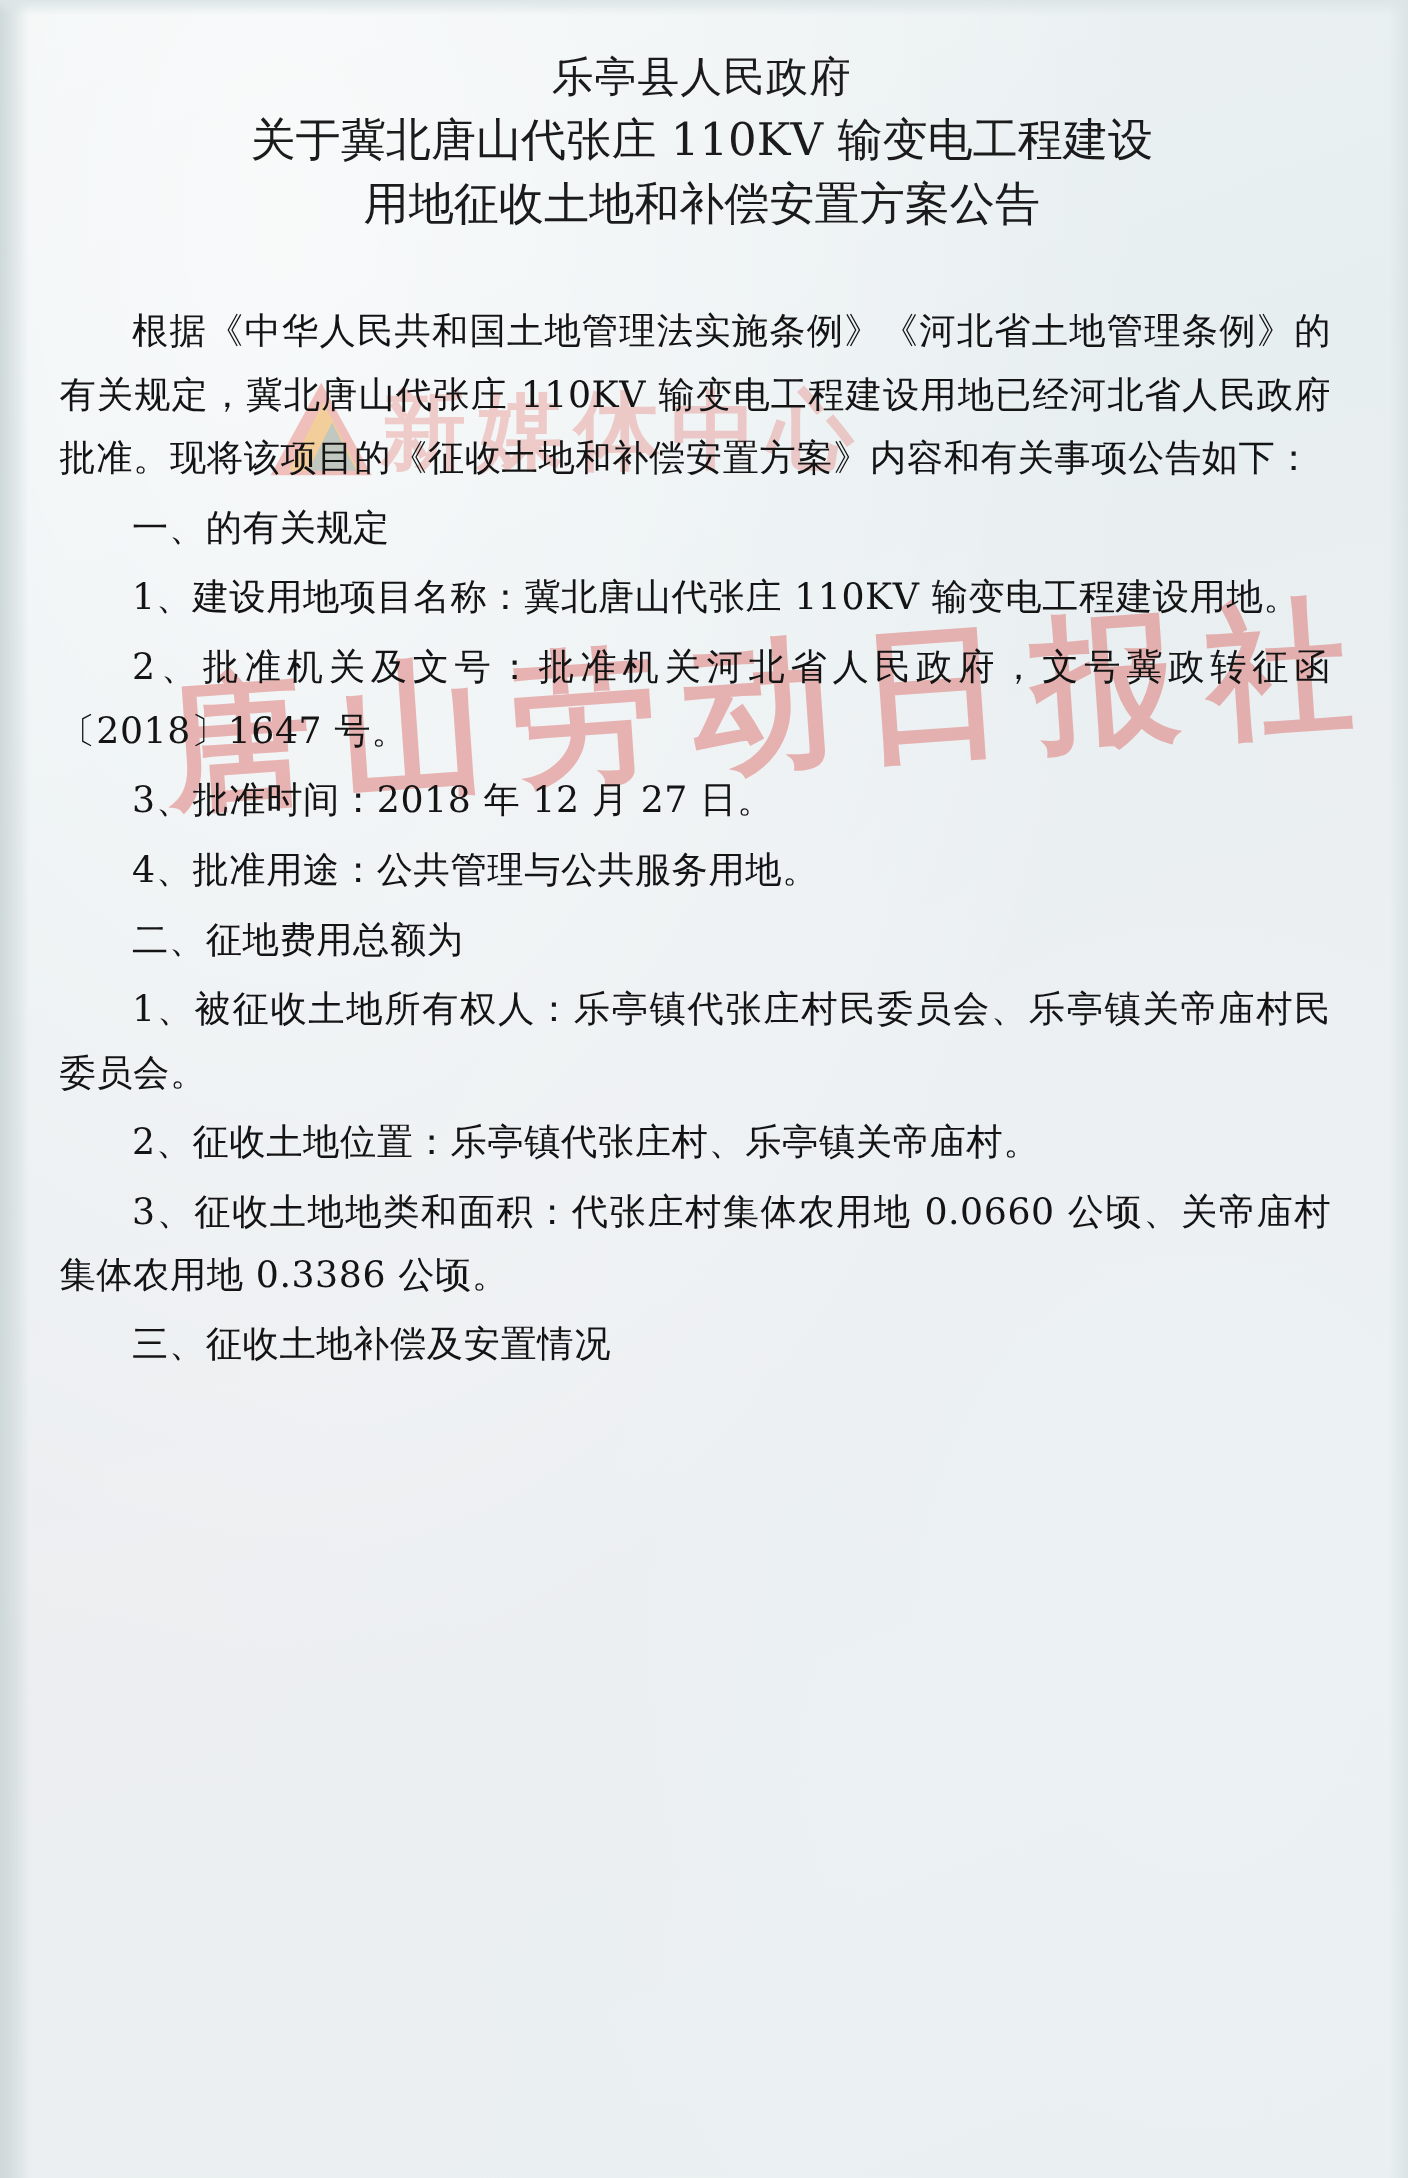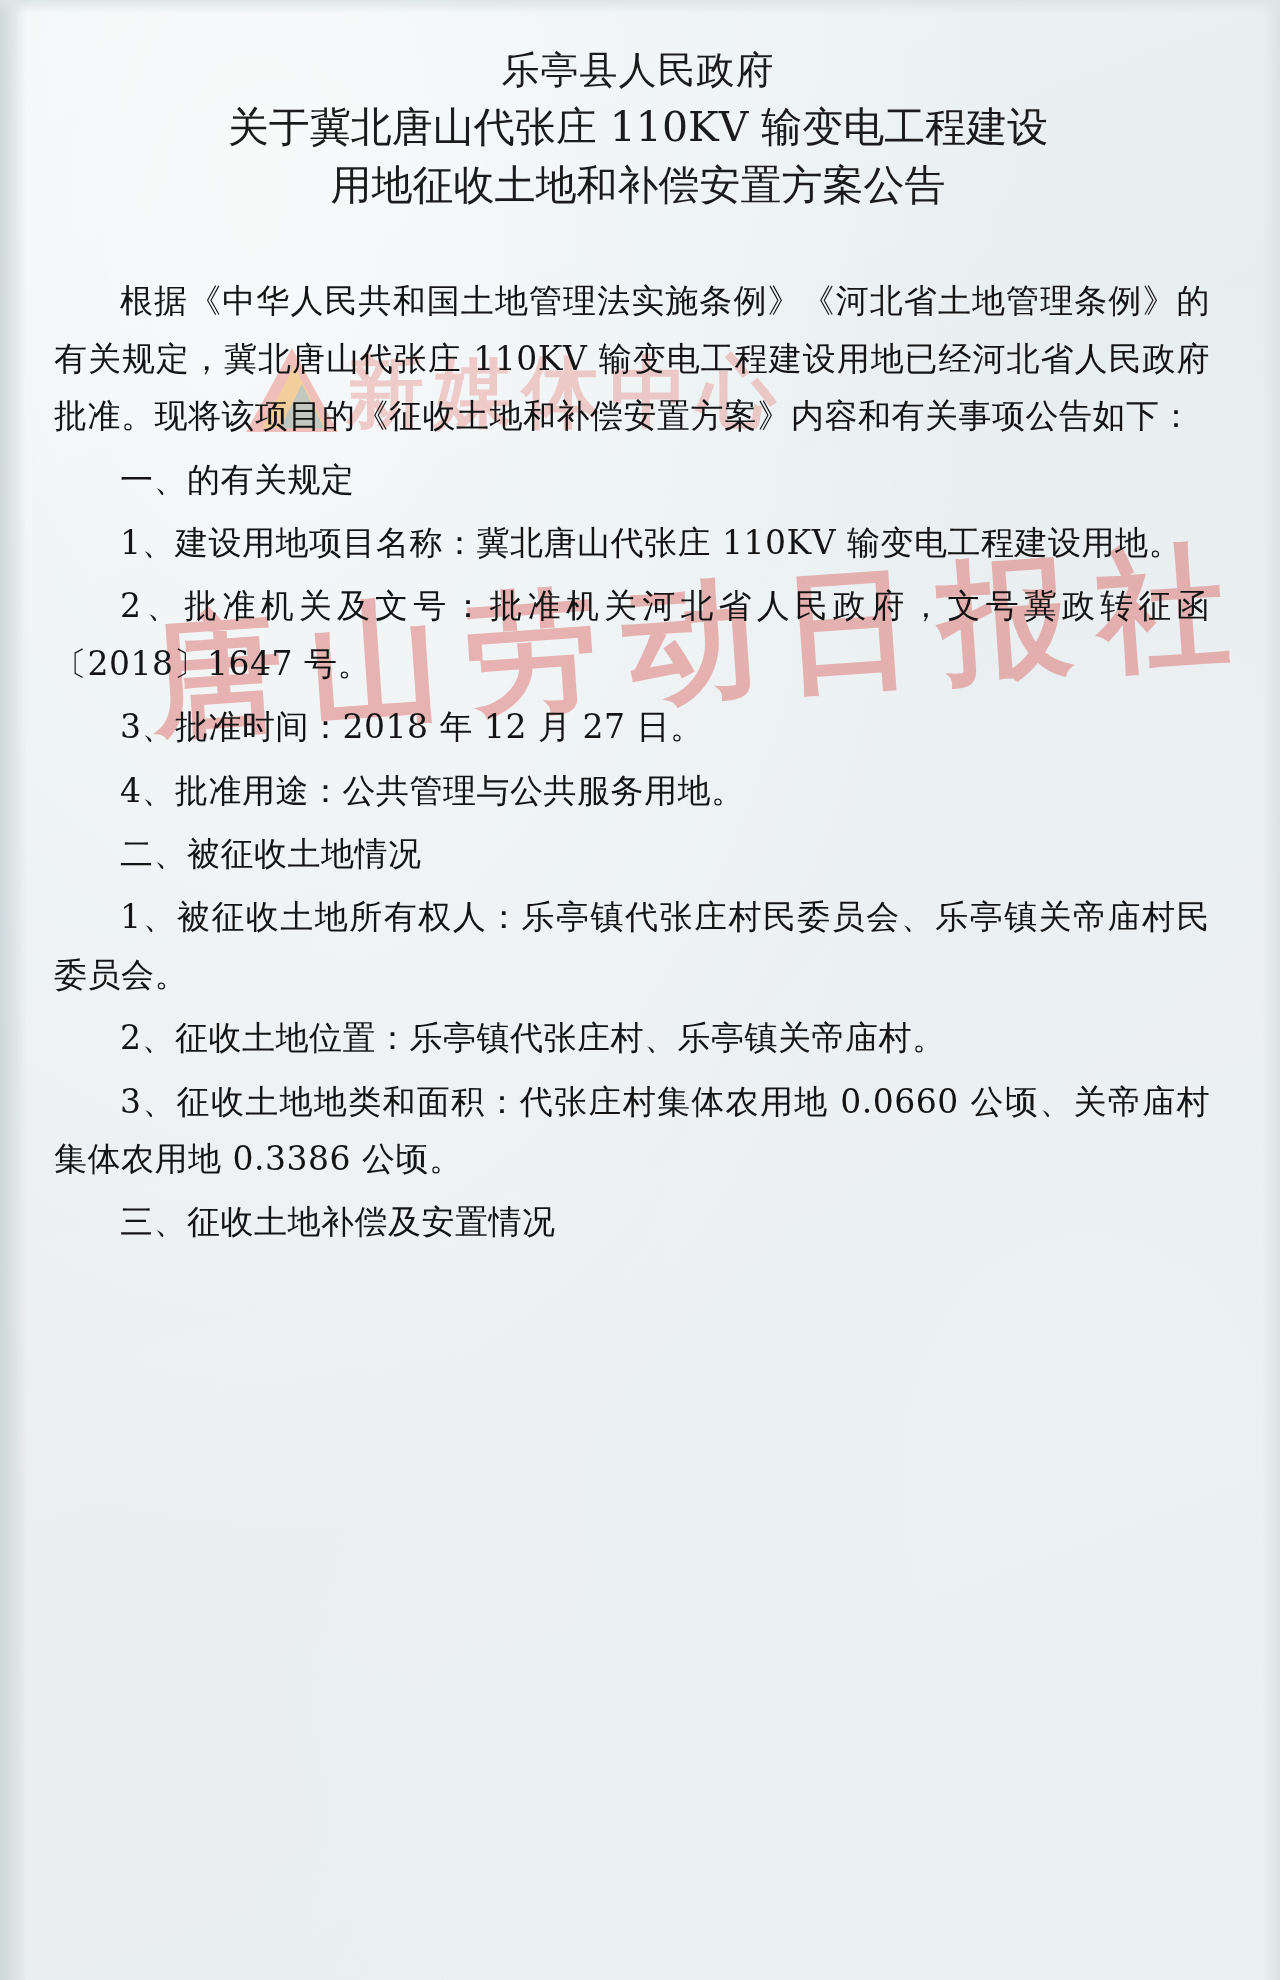--- a/index.html
+++ b/index.html
@@ -187,21 +187,21 @@
       <div class="title-line l3">用地征收土地和补偿安置方案公告</div>
     </div>
 
     <div class="body-block">
       <p class="para">根据《中华人民共和国土地管理法实施条例》《河北省土地管理条例》的有关规定，冀北唐山代张庄 110KV 输变电工程建设用地已经河北省人民政府批准。现将该项目的《征收土地和补偿安置方案》内容和有关事项公告如下：</p>
       <p class="para">一、的有关规定</p>
       <p class="para">1、建设用地项目名称：冀北唐山代张庄 110KV 输变电工程建设用地。</p>
       <p class="para">2、批准机关及文号：批准机关河北省人民政府，文号冀政转征函〔2018〕1647 号。</p>
       <p class="para">3、批准时间：2018 年 12 月 27 日。</p>
       <p class="para">4、批准用途：公共管理与公共服务用地。</p>
-      <p class="para">二、被征收土地情况</p>
+      <p class="para">二、征地费用总额为</p>
       <p class="para">1、被征收土地所有权人：乐亭镇代张庄村民委员会、乐亭镇关帝庙村民委员会。</p>
       <p class="para">2、征收土地位置：乐亭镇代张庄村、乐亭镇关帝庙村。</p>
       <p class="para">3、征收土地地类和面积：代张庄村集体农用地 0.0660 公顷、关帝庙村集体农用地 0.3386 公顷。</p>
       <p class="para">三、征收土地补偿及安置情况</p>
     </div>
 
   </div>
 </div>
 
 </body></html>

